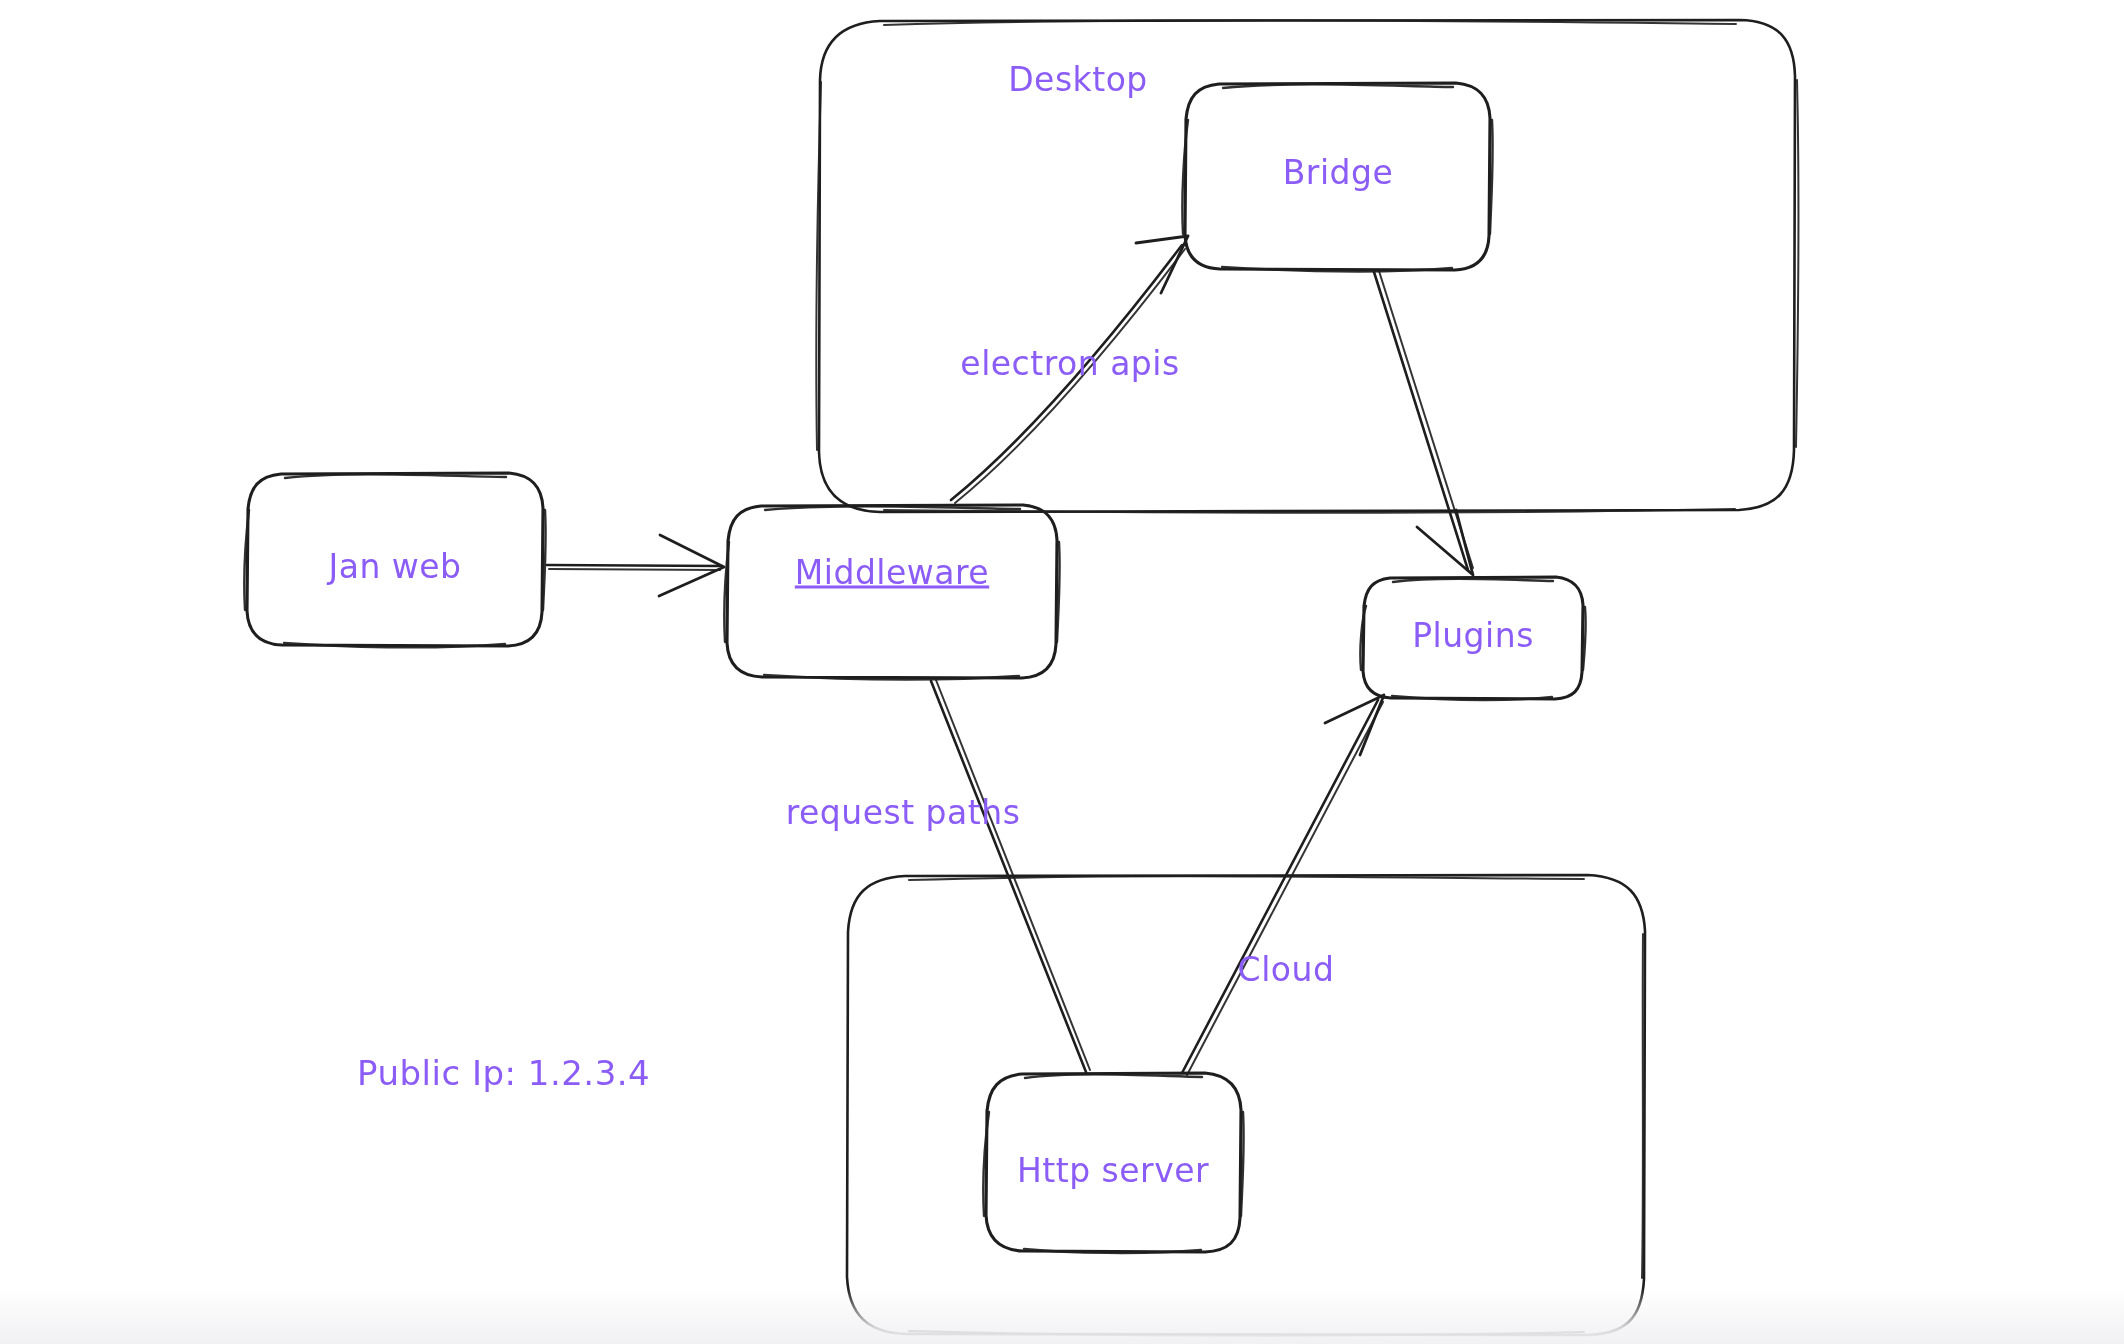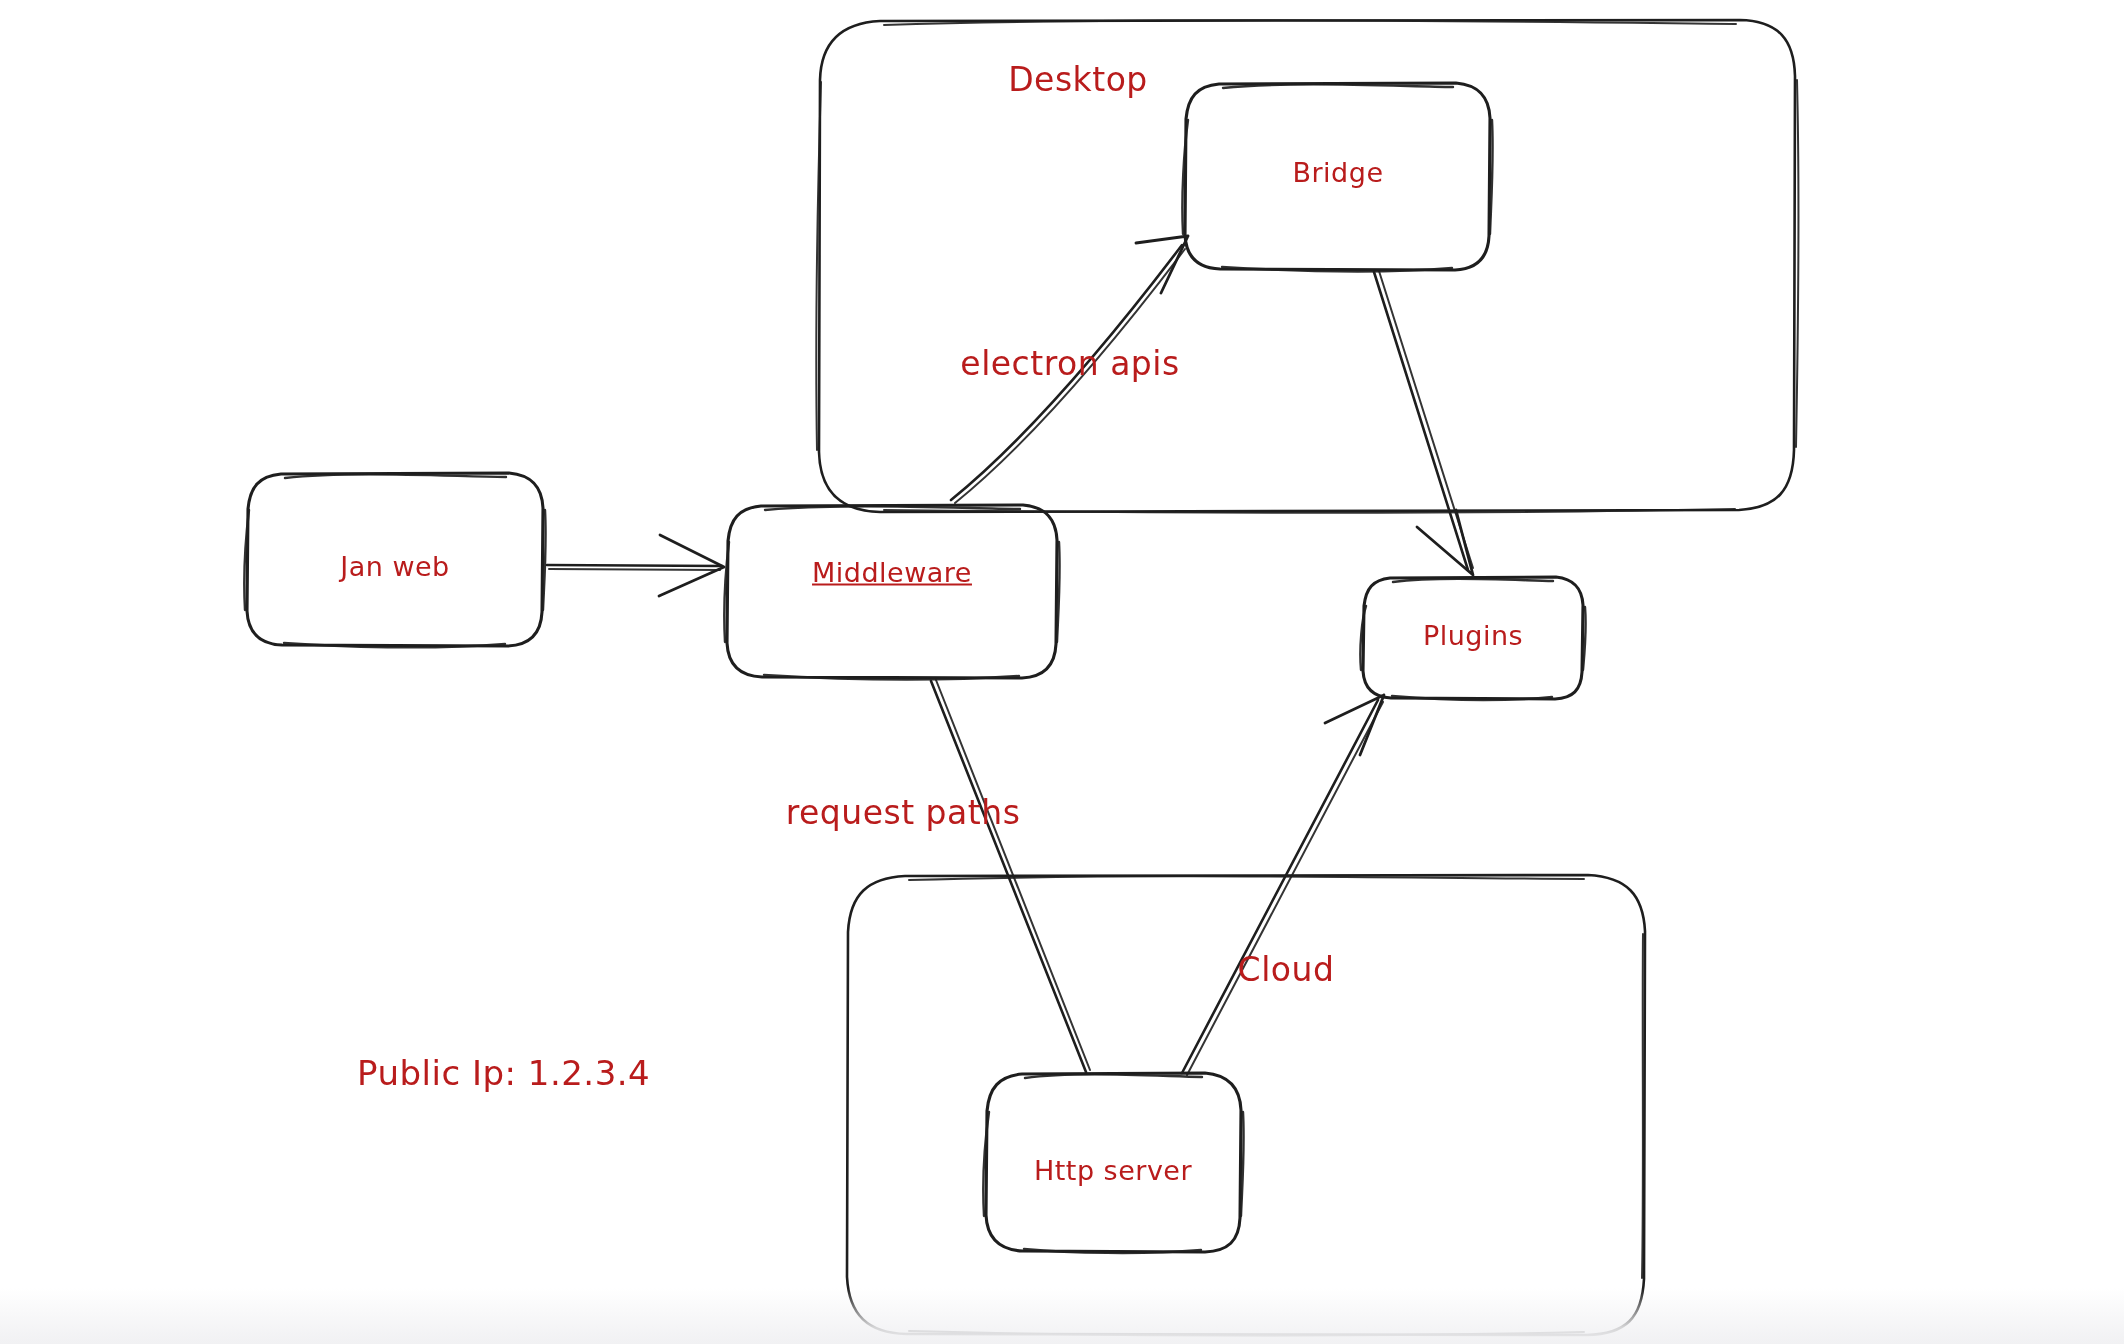--- a/index.html
+++ b/index.html
@@ -46,28 +46,28 @@
   .box-stroke { stroke-width: 3.1; }
   .box-stroke-2 { stroke-width: 2.4; opacity: 0.92; }
   .group-stroke { stroke-width: 2.6; }
   .group-stroke-2 { stroke-width: 2.0; opacity: 0.9; }
   .edge-stroke { stroke-width: 2.6; }
   .edge-stroke-2 { stroke-width: 2.0; opacity: 0.9; }
   .arrow-head { stroke-width: 2.8; }
 
   .lbl {
     position: absolute;
-    color: #b91c1c;
+    color: #8b5cf6;
     font-family: "DejaVu Sans", sans-serif;
     white-space: pre;
     letter-spacing: 0.5px;
     -webkit-font-smoothing: antialiased;
   }
   .node-label {
-    font-size: 27px;
+    font-size: 33px;
     transform: translate(-50%, -50%);
     text-align: center;
   }
   .group-label {
     font-size: 33px;
     transform: translate(-50%, -50%);
     text-align: center;
   }
   .edge-label {
     font-size: 33px;

